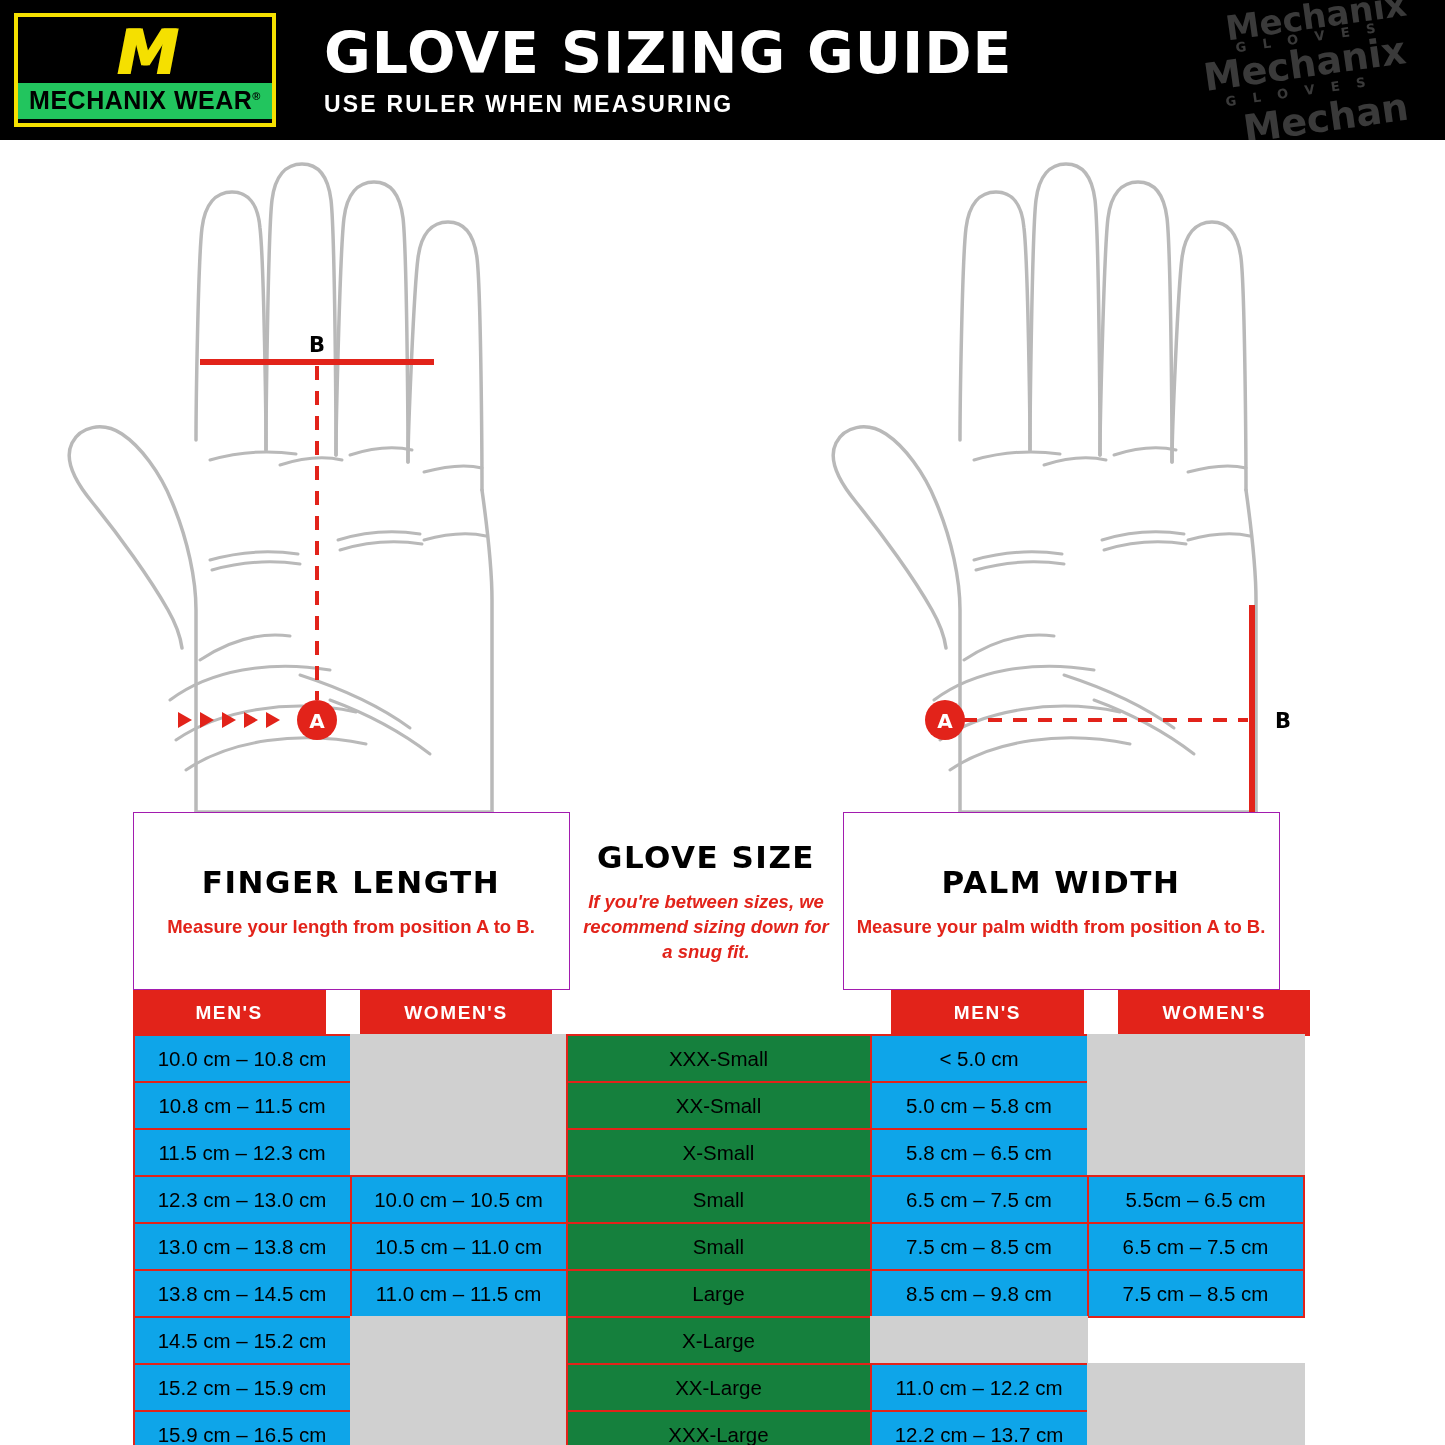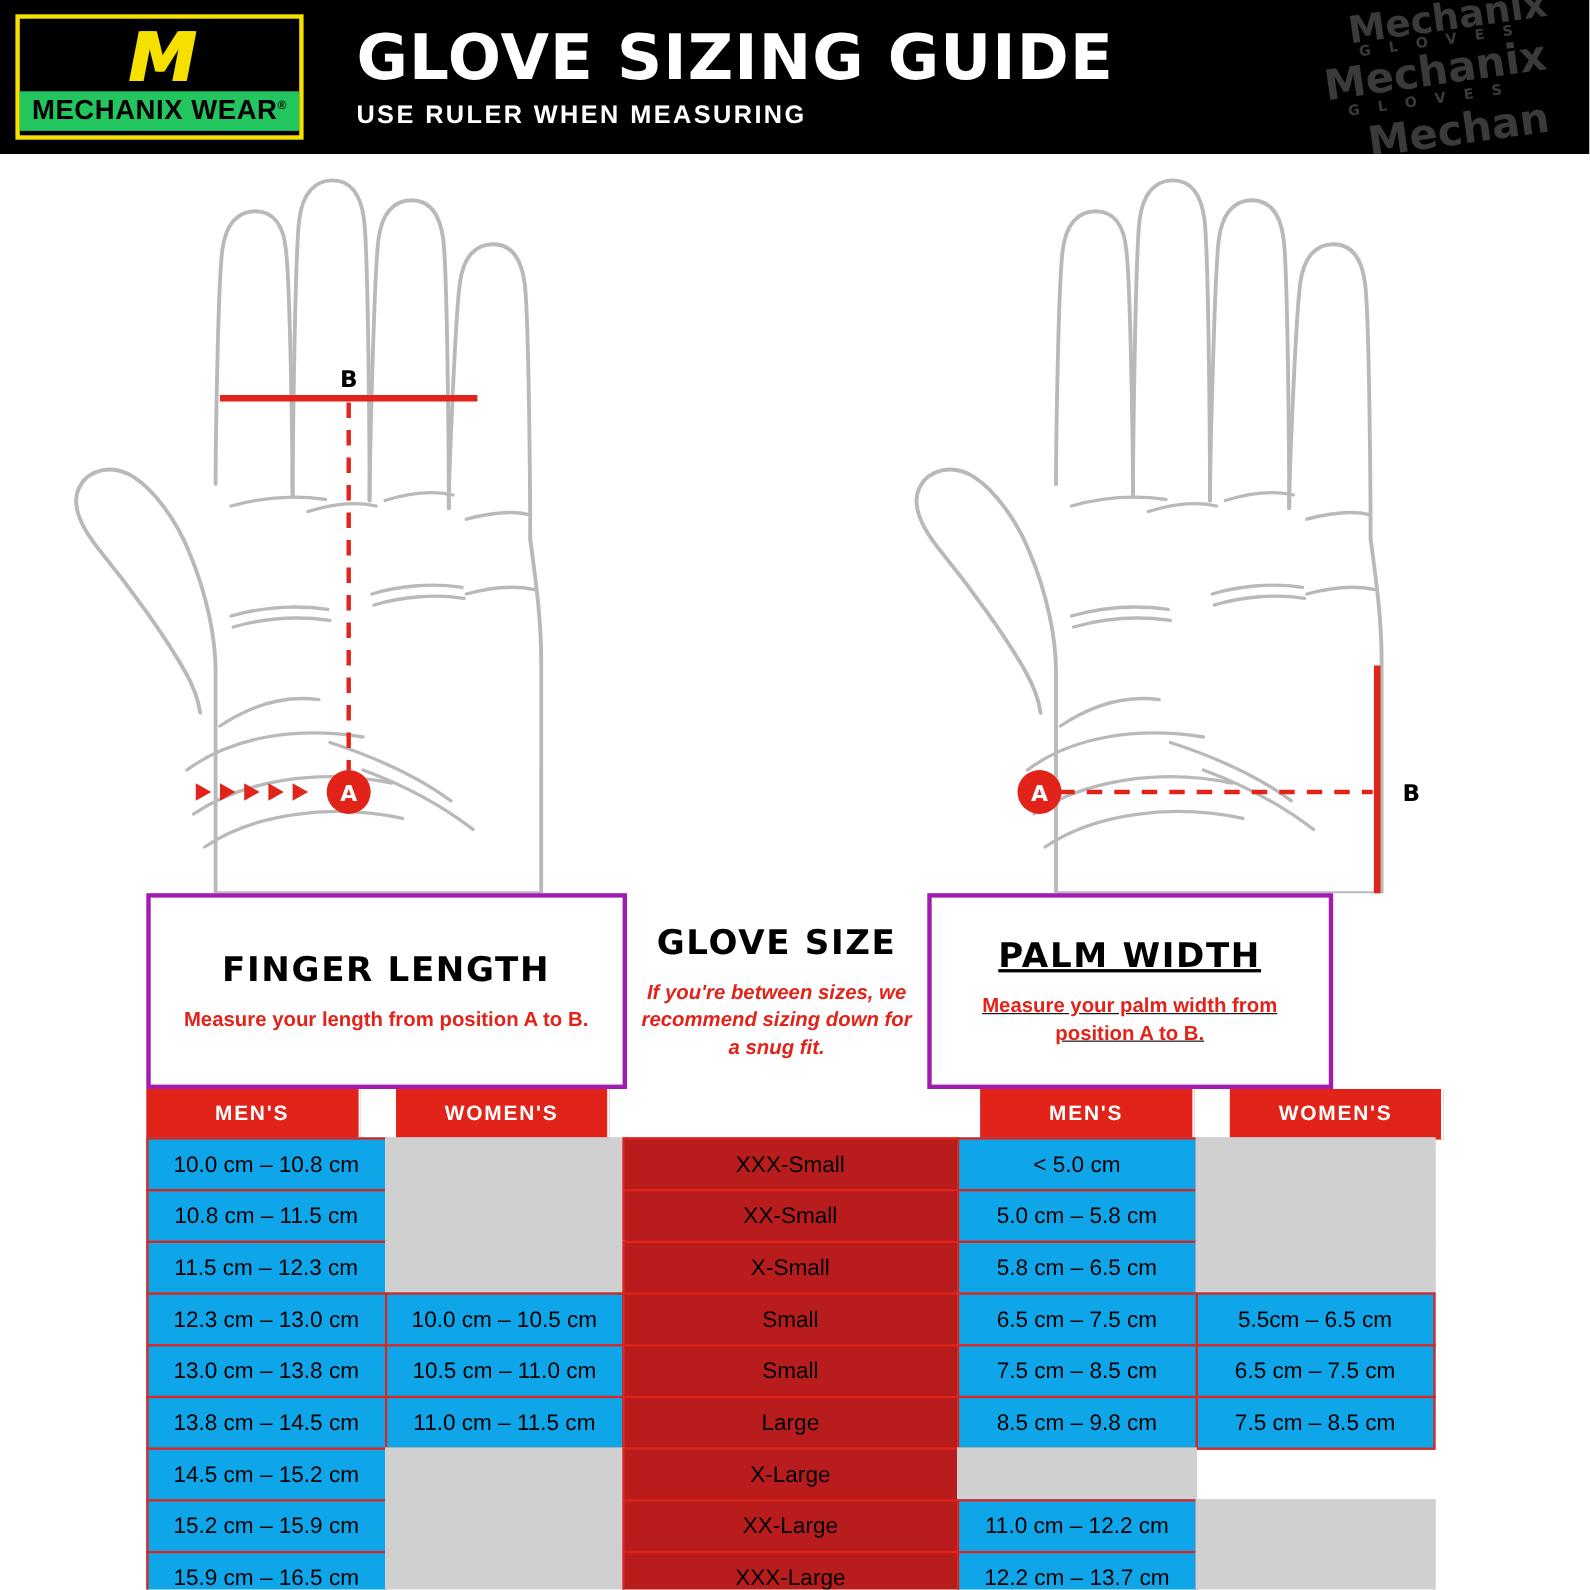--- a/index.html
+++ b/index.html
@@ -121,32 +121,32 @@
   .table-wrap {
     position: relative;
     width: 1180px;
     margin: 0 auto;
   }
   .headers-row {
     display: flex;
     height: 178px;
   }
   .hdr {
-    border: 4px solid #a21caf;
+    border: 1px solid #a21caf;
     background: #fff;
     display: flex;
     flex-direction: column;
     align-items: center;
     justify-content: center;
     text-align: center;
     padding: 6px 12px;
   }
   .hdr.left { width: 437px; }
   .hdr.mid { width: 273px; border: none; }
-  .hdr.right { width: 369px; text-decoration: underline; }
+  .hdr.right { width: 437px; }
   .hdr h2 {
     font-family: "DejaVu Sans", sans-serif;
     font-size: 31px;
     font-weight: bold;
     color: #000;
     letter-spacing: 1.5px;
     margin-bottom: 14px;
   }
   .hdr p {
     color: #e2231a;
@@ -177,21 +177,21 @@
     font-size: 20.5px;
     color: #000;
     font-family: "Liberation Sans", sans-serif;
     border: 2px solid #e2231a;
     margin-top: -2px;
     margin-right: -2px;
     background: #0ea5e9;
     white-space: nowrap;
   }
   .cell.empty { background: #d0d0d0; border-color: #d0d0d0; }
-  .cell.mid { background: #b91c1c; border-color: #e2231a; }
+  .cell.mid { background: #15803d; border-color: #e2231a; }
 </style>
 </head>
 <body>
 
 <div class="page">
 
   <div class="header">
     <div class="logo-box">
       <div class="logo-inner">
         <div class="logo-m">M</div>

